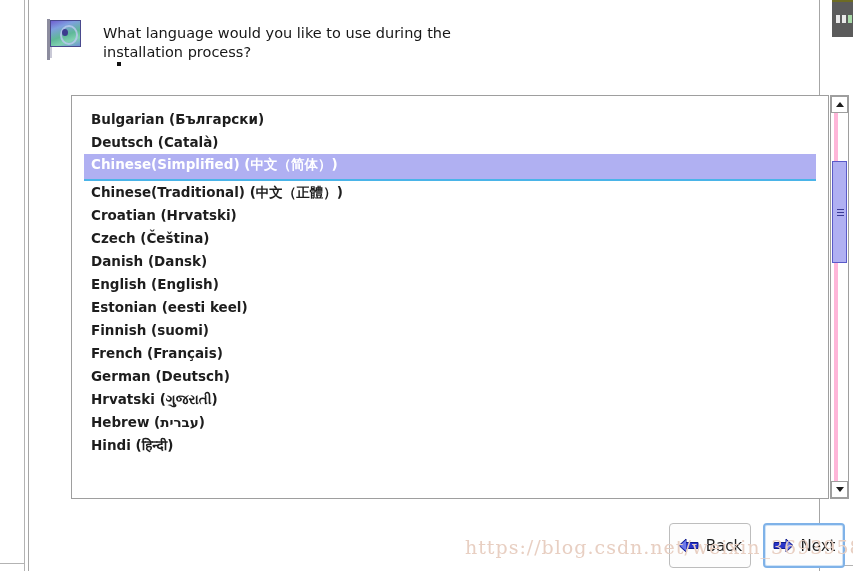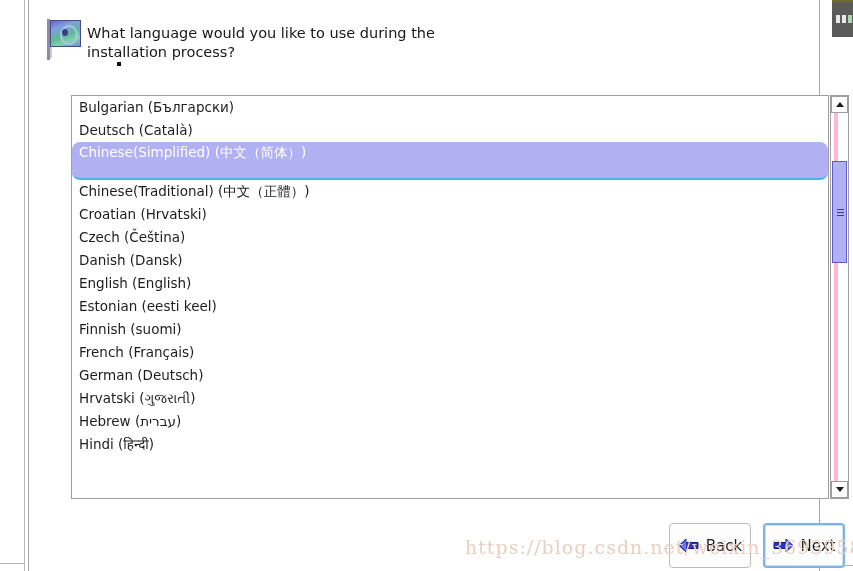--- a/index.html
+++ b/index.html
@@ -78,21 +78,21 @@
   #corner-panel .mini-icon.c { left: 16px; background: #a9d9a9; }
 
   
   #header-row {
     position: absolute;
     left: 16px;
     top: 18px;
     width: 700px;
     display: flex;
     align-items: flex-start;
-    gap: 4px;
+    gap: 20px;
   }
   #flag-icon {
     position: relative;
     width: 38px;
     height: 44px;
     flex: 0 0 38px;
   }
   #flag-icon .pole {
     position: absolute;
     left: 2px;
@@ -162,40 +162,40 @@
     top: 95px;
     width: 758px;
     height: 404px;
     border: 1px solid #9e9e9e;
     background: #ffffff;
     box-sizing: border-box;
     overflow: hidden;
   }
   #language-list {
     list-style: none;
-    margin: 0;
+    margin: 12px;
     padding: 0;
+    font-weight: bold;
   }
   #language-list li {
     height: 23px;
     line-height: 23px;
     padding-left: 7px;
     font-size: 13.5px;
     color: #1d1d1d;
     white-space: nowrap;
     overflow: hidden;
     box-sizing: border-box;
   }
   #language-list li.selected {
     background: #b0b0f2;
     color: #ffffff;
     border-bottom: 2px solid #4ab4e8;
-    height: 38px;
+    height: 27px;
     line-height: 21px;
-    border-radius: 8px;
   }
 
   
   #list-scrollbar {
     position: absolute;
     left: 801px;
     top: 95px;
     width: 19px;
     height: 404px;
     border: 1px solid #9e9e9e;

